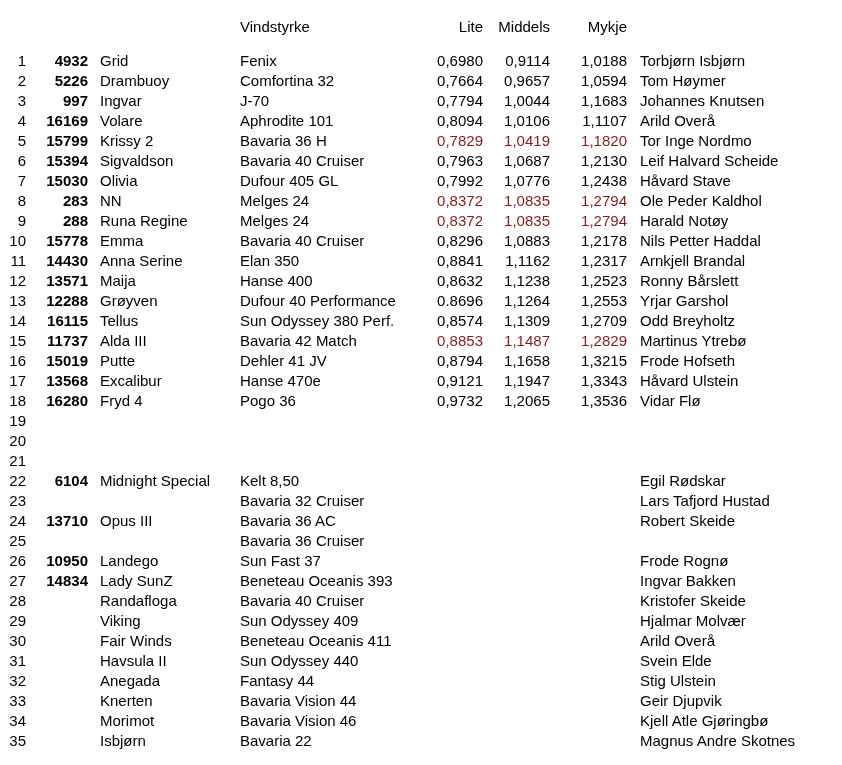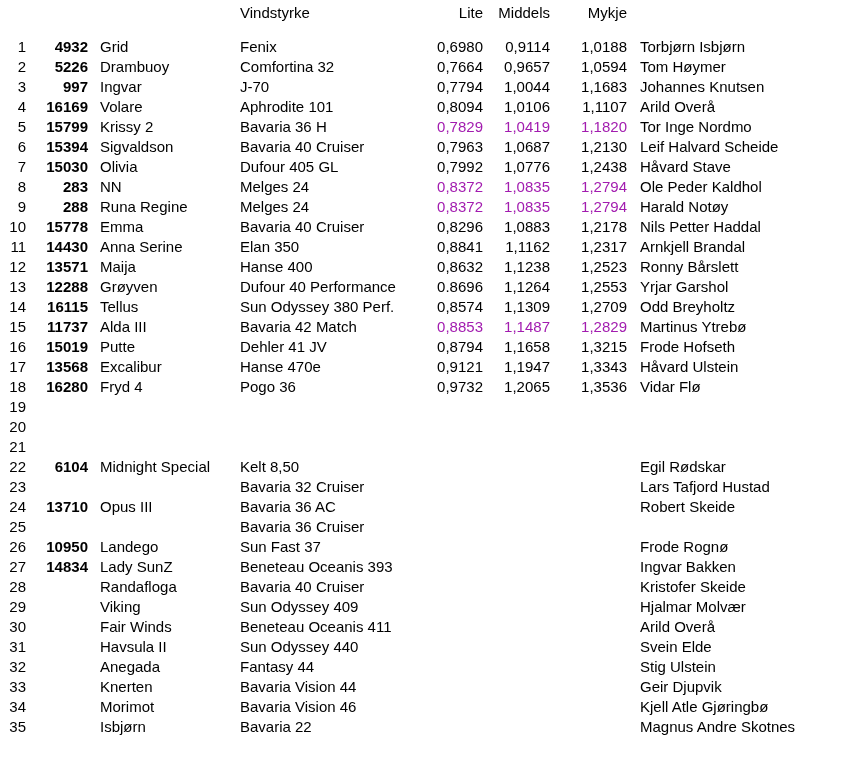--- a/index.html
+++ b/index.html
@@ -11,37 +11,37 @@
     width: 842px;
     height: 765px;
     overflow: hidden;
     font-family: "Liberation Sans", sans-serif;
     font-size: 15px;
     color: #000000;
   }
   .sheet {
     position: relative;
     width: 842px;
-    padding-top: 3px;
+    padding-top: 17px;
   }
   .row {
     display: grid;
     grid-template-columns: 26px 62px 152px 190px 53px 67px 77px 215px;
     height: 20px;
     line-height: 20px;
     white-space: nowrap;
   }
   .cell { overflow: visible; }
   .c1 { text-align: right; }
   .c2 { text-align: right; font-weight: bold; }
   .c3 { padding-left: 12px; }
   .c4 { text-align: left; }
   .c5, .c6, .c7 { text-align: right; }
   .c8 { padding-left: 13px; }
-  .red { color: #a21caf; }
+  .red { color: #7f1d1d; }
   .spacer { height: 14px; }
 </style>
 </head>
 <body>
 
 <div class="sheet">
   <div class="row">
     <div class="cell c1"></div>
     <div class="cell c2"></div>
     <div class="cell c3"></div>

